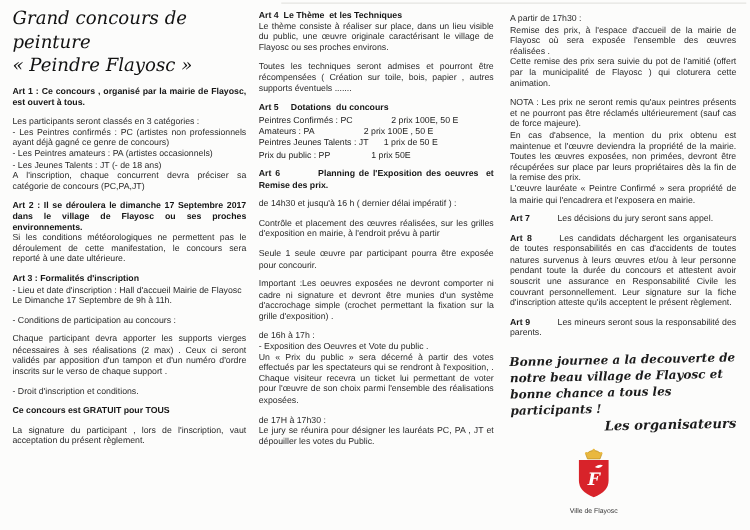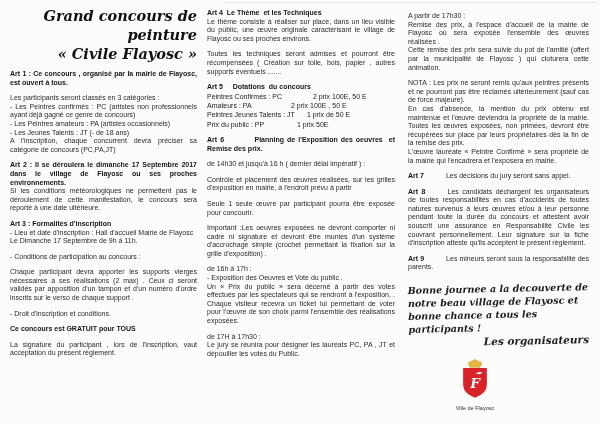--- a/index.html
+++ b/index.html
@@ -13,22 +13,22 @@
   .col { position:absolute; }
   .col-left  { left:10px;  top:4px;  width:187px; }
   .col-mid   { left:207px; top:9px;  width:188px; }
   .col-right { left:408px; top:12px; width:181px; }
 
   p { margin:0; font-size:7px; line-height:8.6px; text-align:justify; color:#2a2a2a; }
   .sp { margin-top:7px; }
   .b  { font-weight:bold; color:#161616; }
   .pre { white-space:pre-wrap; }
 
-  .title { font-family:"DejaVu Serif", serif; font-style:italic; font-weight:bold;
-           text-align:right; font-size:14.5px; line-height:19px; color:#111;
+  .title { font-family:"DejaVu Serif", serif; font-style:italic; font-weight:normal;
+           text-align:left; font-size:14.5px; line-height:19px; color:#111;
            margin:2px 0 7px 0; }
   .title .tline { display:block; }
 
   .prizes { margin:0; }
   .prizes .row { position:relative; height:9.3px; font-size:7px; line-height:9.3px; text-align:left; }
   .prizes .val { position:absolute; top:0; white-space:nowrap; }
   .prizes .r0 .val { left:106px; }
   .prizes .r1 .val { left:84px;  }
   .prizes .r2 .val { left:100px; }
   .prizes .r3 .val { left:90px;  }
@@ -49,21 +49,21 @@
 </style>
 </head>
 <body>
 
 <div class="page">
   <div class="scanline"></div>
 
   <div class="col col-left">
     <div class="title">
       <span class="tline">Grand concours de peinture</span>
-      <span class="tline">« Civile Flayosc »</span>
+      <span class="tline">« Peindre Flayosc »</span>
     </div>
     <p class="b">Art 1 : Ce concours , organisé par la mairie de Flayosc, est ouvert à tous.</p>
     <p class="sp">Les participants seront classés en 3 catégories :</p>
     <p>- Les Peintres confirmés :  PC (artistes non professionnels ayant déjà gagné ce genre de concours)</p>
     <p>- Les Peintres amateurs   : PA (artistes occasionnels)</p>
     <p>- Les  Jeunes Talents :        JT (- de 18 ans)</p>
     <p>A l'inscription,  chaque concurrent devra  préciser sa catégorie de concours (PC,PA,JT)</p>
     <p class="b sp">Art 2 :  Il se déroulera le dimanche 17 Septembre  2017 dans le village  de Flayosc ou ses proches environnements.</p>
     <p>Si les conditions météorologiques ne permettent pas le déroulement de cette manifestation, le concours sera reporté à une date ultérieure.</p>
     <p class="b sp">Art 3 :   Formalités d'inscription</p>

